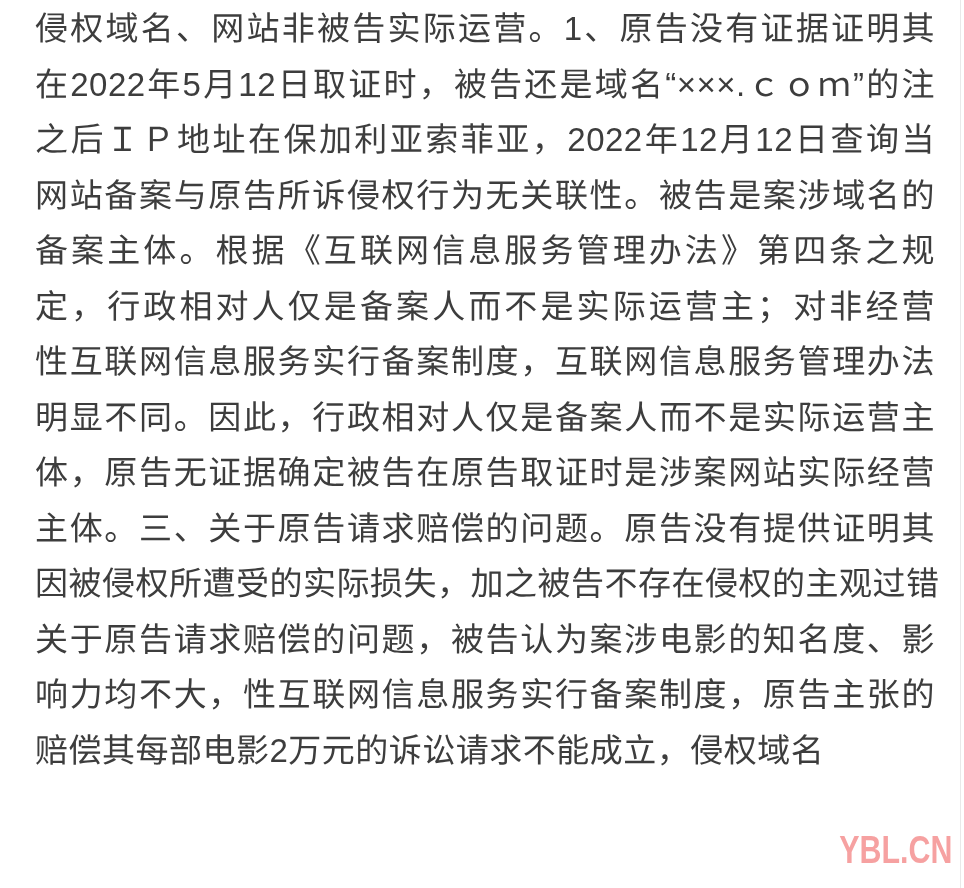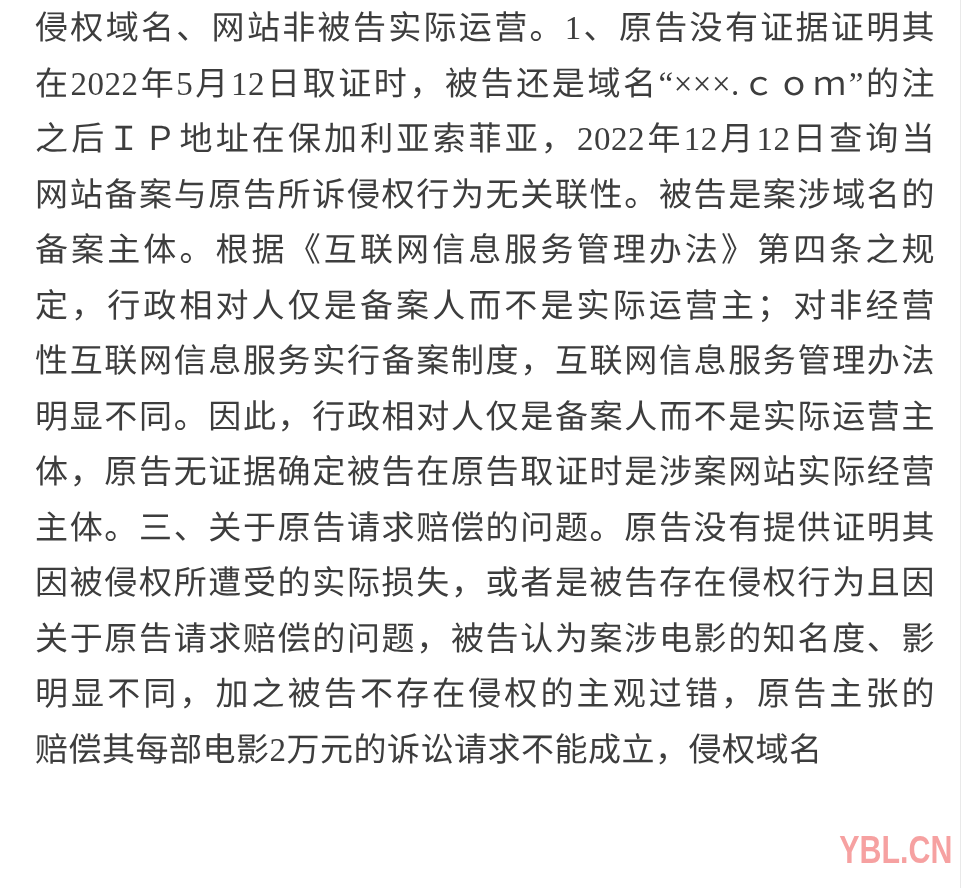--- a/index.html
+++ b/index.html
@@ -22,21 +22,20 @@
     color: #3d3d3d;
     font-size: 33px;
     line-height: 55.5px;
     letter-spacing: 0.5px;
   }
   .line {
     height: 55.5px;
     text-align: justify;
     text-align-last: justify;
     white-space: nowrap;
-    font-family: Liberation Serif, serif;
   }
   .line.last {
     text-align-last: left;
   }
   .watermark {
     position: absolute;
     right: 12px; bottom: 16px;
     font-size: 38px;
     font-weight: 700;
     letter-spacing: 0px;
@@ -62,23 +61,23 @@
     <div class="line">侵权域名、网站非被告实际运营。1、原告没有证据证明其</div>
     <div class="line">在2022年5月12日取证时，被告还是域名“×××.ｃｏｍ”的注</div>
     <div class="line">之后ＩＰ地址在保加利亚索菲亚，2022年12月12日查询当</div>
     <div class="line">网站备案与原告所诉侵权行为无关联性。被告是案涉域名的</div>
     <div class="line">备案主体。根据《互联网信息服务管理办法》第四条之规</div>
     <div class="line">定，行政相对人仅是备案人而不是实际运营主；对非经营</div>
     <div class="line">性互联网信息服务实行备案制度，互联网信息服务管理办法</div>
     <div class="line">明显不同。因此，行政相对人仅是备案人而不是实际运营主</div>
     <div class="line">体，原告无证据确定被告在原告取证时是涉案网站实际经营</div>
     <div class="line">主体。三、关于原告请求赔偿的问题。原告没有提供证明其</div>
-    <div class="line">因被侵权所遭受的实际损失，或者是被告存在侵权行为且因</div>
+    <div class="line">因被侵权所遭受的实际损失，加之被告不存在侵权的主观过错</div>
     <div class="line">关于原告请求赔偿的问题，被告认为案涉电影的知名度、影</div>
-    <div class="line">明显不同，加之被告不存在侵权的主观过错，原告主张的</div>
+    <div class="line">响力均不大，性互联网信息服务实行备案制度，原告主张的</div>
     <div class="line last">赔偿其每部电影2万元的诉讼请求不能成立，侵权域名</div>
   </div>
 
   <div class="watermark">YBL.CN</div>
 
   <div class="page-edge"></div>
 
 </div>
 
 </body></html>

